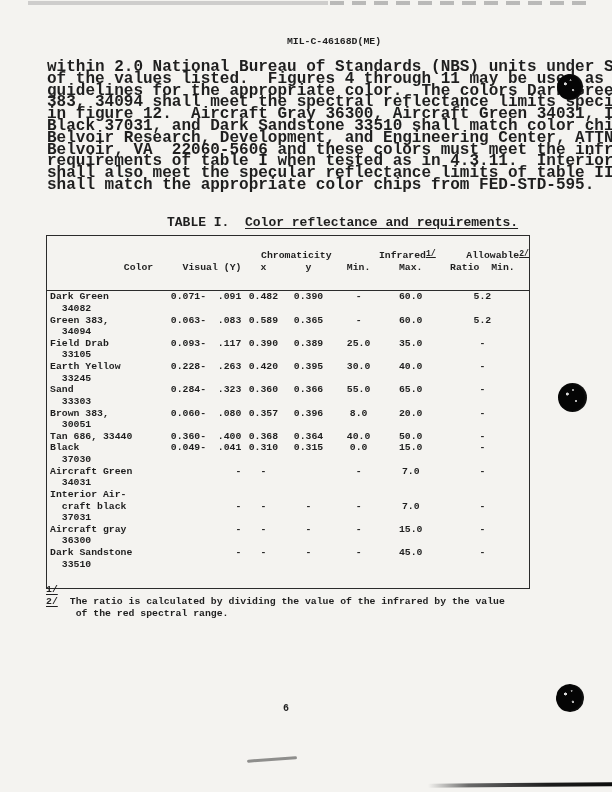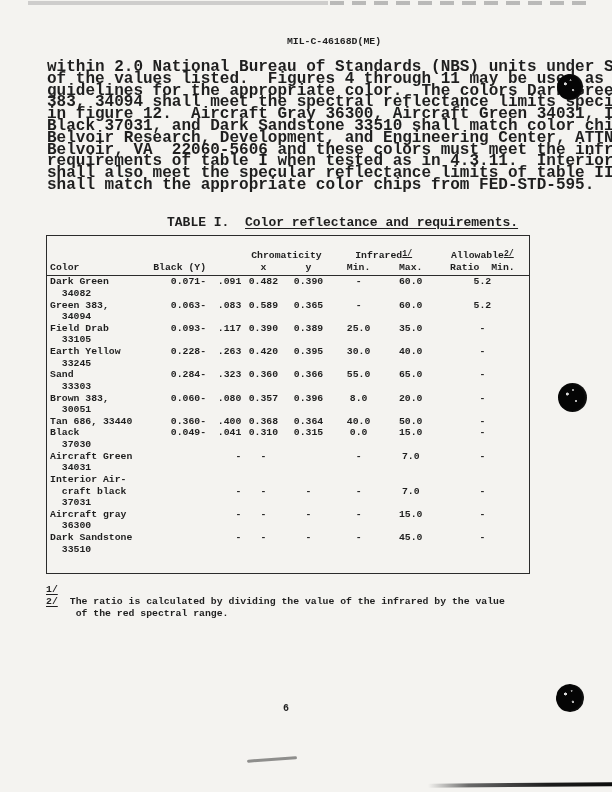--- a/index.html
+++ b/index.html
@@ -25,22 +25,22 @@
   .table-title { position:absolute; left:167px; top:215px; font-size:13px; white-space:pre; }
   .table-title .underlined { text-decoration:underline; text-underline-offset:2px; }
 
   .table-box {
     position:absolute; left:46px; top:235px; width:484px;
     border:1.6px solid #2b2b2b; padding-bottom:18px; box-sizing:border-box;
   }
   table.tbl { border-collapse:collapse; width:100%; table-layout:fixed; font-size:9.8px; line-height:11.62px; }
   .tbl th, .tbl td { padding:0; font-weight:700; white-space:pre; vertical-align:top; }
   .tbl thead th { vertical-align:bottom; }
-  .tbl tr.grp th { padding-top:12px; }
-  .tbl thead tr.sub th, .tbl thead th[rowspan] { border-bottom:1.4px solid #2b2b2b; padding-bottom:2px; }
+  .tbl tr.grp th { padding-top:12px;text-align:right; }
+  .tbl thead tr.sub th, .tbl thead th[rowspan] { border-bottom:1.4px solid #2b2b2b; padding-bottom:17px; }
   .tbl .c0 { text-align:left; padding-left:3px; }
   .tbl .c1 { text-align:right; }
   .tbl .c2, .tbl .c3, .tbl .c4, .tbl .c5, .tbl .c6 { text-align:center; }
   .tbl th.h-color, .tbl th.h-visual { text-align:left; }
   .tbl th.h-color { padding-left:3px; }
   sup.fnref { font-size:8.2px; text-decoration:underline; vertical-align:2px; }
 
   .footnotes { position:absolute; left:46px; top:584px; font-size:9.8px; line-height:11.8px; }
   .fn-row { display:flex; margin:0; }
   .fn-marker { text-decoration:underline; text-underline-offset:2px; margin-right:12px; }
@@ -98,21 +98,21 @@
           <col style="width:88px">
           <col style="width:44px">
         <col style="width:46px">
           <col style="width:54px">
           <col style="width:50px">
           <col style="width:93px">
       </colgroup>
       <thead>
         <tr class="grp">
           <th class="h-color" rowspan="2">Color</th>
-          <th class="h-visual" rowspan="2">Black (Y)</th>
+          <th class="h-visual" rowspan="2">Visual (Y)</th>
           <th colspan="2">Chromaticity</th>
           <th colspan="2"><span>Infrared</span><sup class="fnref">1/</sup></th>
           <th><span>Allowable</span><sup class="fnref">2/</sup></th>
         </tr>
         <tr class="sub">
           <th class="c2">x</th>
           <th class="c3">y</th>
           <th class="c4">Min.</th>
           <th class="c5">Max.</th>
           <th class="c6">Ratio  Min.</th>

